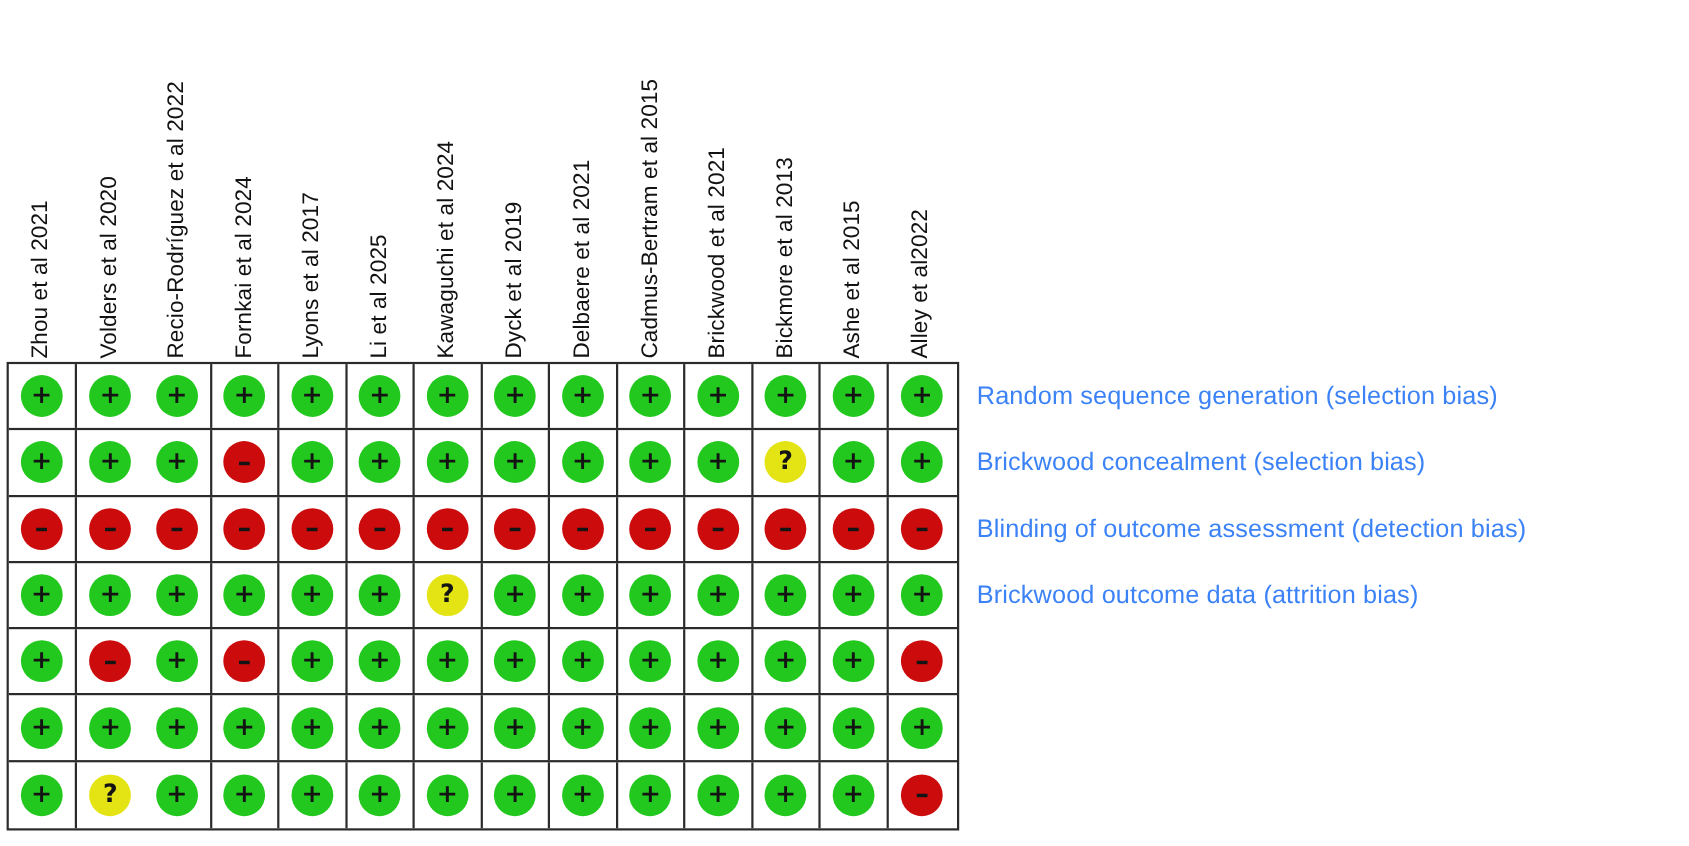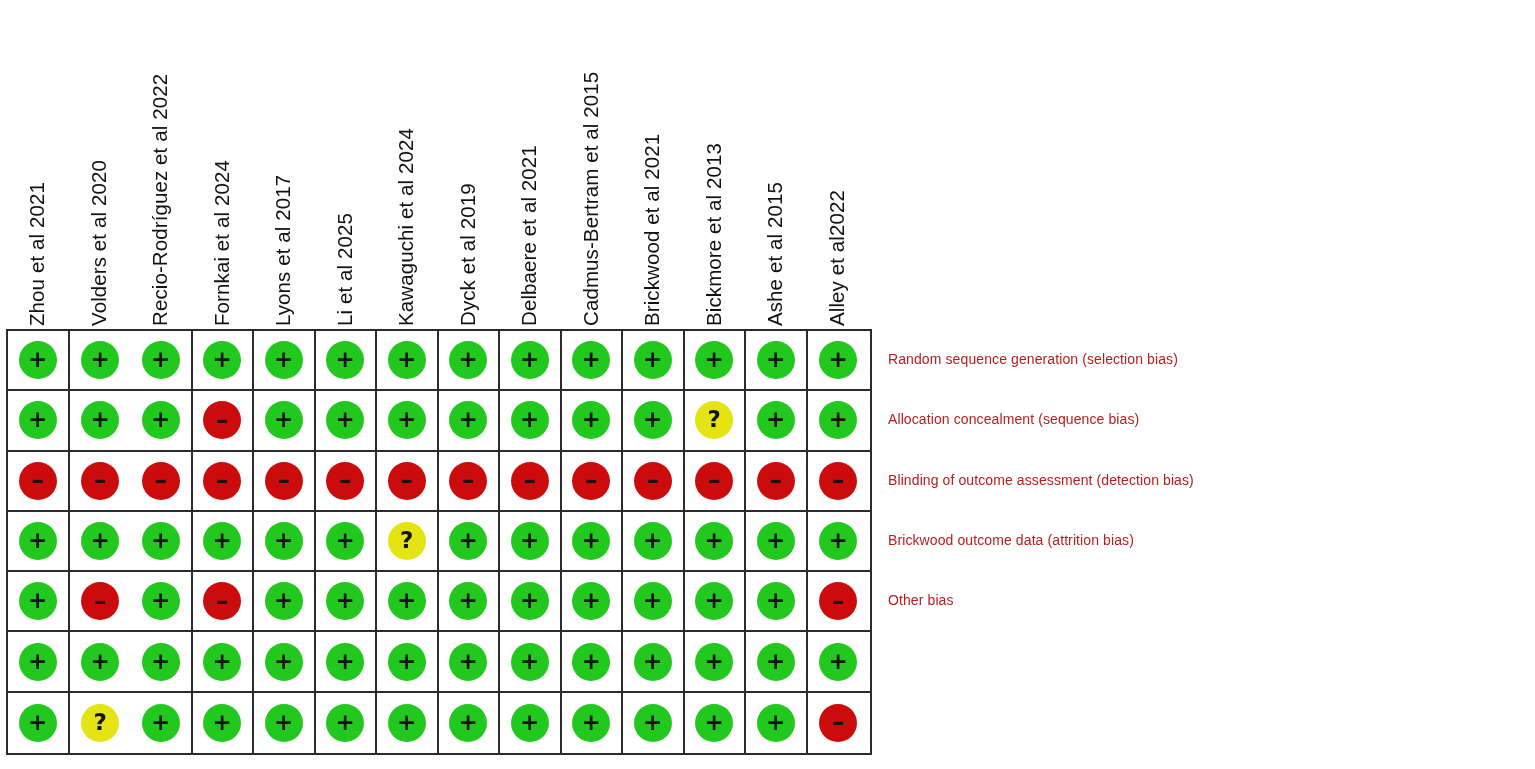--- a/index.html
+++ b/index.html
@@ -111,24 +111,24 @@
   
   #row-labels {
     position: absolute;
     left: 888px;
     top: 329px;
     width: 645px;
   }
   .row-label {
     height: 60.3px;
     line-height: 60.3px;
-    font-size: 14px;
+    font-size: 23px;
     letter-spacing: 0.1px;
     white-space: nowrap;
-    color: #b91c1c;
+    color: #3b82f6;
   }
 </style>
 </head>
 <body>
 
 <div id="figure">
 
   <div id="headers">
       <div class="col-header" style="left: 50.25px;">Zhou et al 2021</div>
       <div class="col-header" style="left: 111.75px;">Volders et al 2020</div>
@@ -648,19 +648,18 @@
         <div class="cell">
           <div class="judgement j-high">
             <span class="glyph">–</span>
           </div>
         </div>
       </div>
     </div>
 
   <div id="row-labels">
       <div class="row-label">Random sequence generation (selection bias)</div>
-      <div class="row-label">Allocation concealment (sequence bias)</div>
+      <div class="row-label">Brickwood concealment (selection bias)</div>
       <div class="row-label">Blinding of outcome assessment (detection bias)</div>
       <div class="row-label">Brickwood outcome data (attrition bias)</div>
-      <div class="row-label">Other bias</div>
     </div>
 
 </div>
 
 </body></html>

